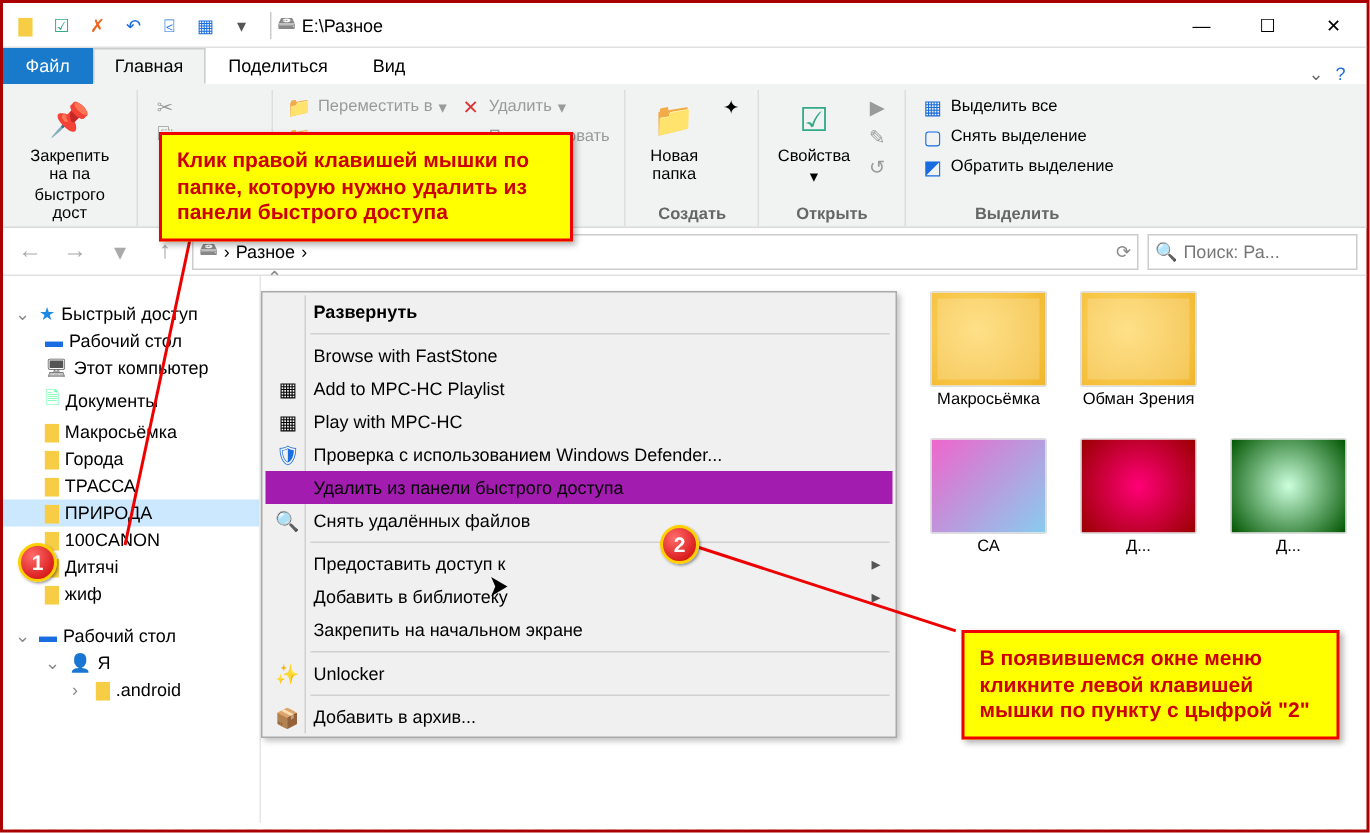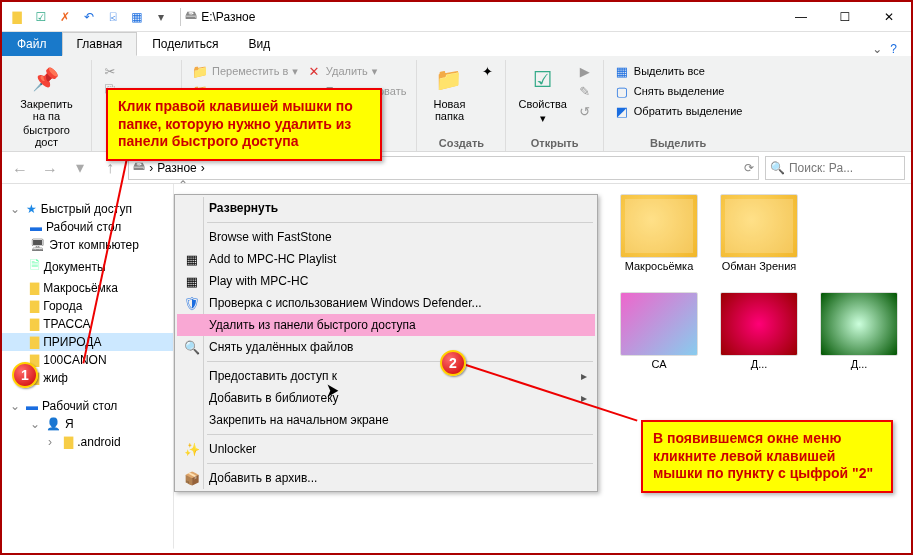--- a/index.html
+++ b/index.html
@@ -55,21 +55,21 @@
   .thumb .tbox.folder { background: radial-gradient(circle at 40% 40%, #ffd96b, #f1b62a); position: relative; }
   .thumb .tbox.folder::before { content:""; position:absolute; inset:4px; background: rgba(255,255,255,.2); }
   .thumb .tbox.flower1 { background: radial-gradient(circle,#f07,#900); }
   .thumb .tbox.flower2 { background: radial-gradient(circle,#cfd,#050); }
   .thumb .tbox.flower3 { background: radial-gradient(circle,#fd5,#c60); }
 
   
   .ctxmenu { position: absolute; left: 172px; top: 192px; width: 424px; background: #f0f0f0; border: 1px solid #aaa; box-shadow: 2px 2px 4px rgba(0,0,0,.25); font-size: 12px; padding: 2px; z-index: 50; }
   .ctxmenu .mi { display: flex; align-items: center; gap: 8px; padding: 4px 8px 4px 32px; position: relative; }
   .ctxmenu .mi .mico { position: absolute; left: 6px; width: 18px; height: 18px; display: flex; align-items: center; justify-content: center; font-size: 13px; }
-  .ctxmenu .mi.highlight { background: #f9a8d4; }
+  .ctxmenu .mi.highlight { background: #a21caf; }
   .ctxmenu .mi .arrow { margin-left: auto; color: #555; }
   .ctxmenu .sep { height: 1px; background: #d0d0d0; margin: 3px 2px 3px 30px; }
 
   
   .ctxmenu .gutter { position:absolute; left:28px; top:2px; bottom:2px; width:1px; background:#d0d0d0; }
 
   
   .callout { position: absolute; background: #ffff00; border: 2px solid #e00; padding: 8px 10px; font-size: 14px; font-weight: bold; color: #c00; line-height: 1.25; box-shadow: 2px 2px 4px rgba(0,0,0,.3); z-index: 100; }
   .callout.c1 { left: 104px; top: 86px; width: 276px; }
   .callout.c2 { right: 18px; top: 418px; width: 252px; }
@@ -274,20 +274,24 @@
     <div class="item indent1 selected">
         <span class="folder-ico">▇</span>
         <span>ПРИРОДА</span>
       </div>
     <div class="item indent1">
         <span class="folder-ico">▇</span>
         <span>100CANON</span>
       </div>
     <div class="item indent1">
         <span class="folder-ico">▇</span>
+        <span>Дитячі</span>
+      </div>
+    <div class="item indent1">
+        <span class="folder-ico">▇</span>
         <span>жиф</span>
       </div>
     <div style="height:10px"></div>
     <div class="item">
         <span class="chev">⌄</span>
         <span style="color:#1a6de0">▬</span>
         <span>Рабочий стол</span>
       </div>
     <div class="item indent1">
         <span class="chev">⌄</span>

